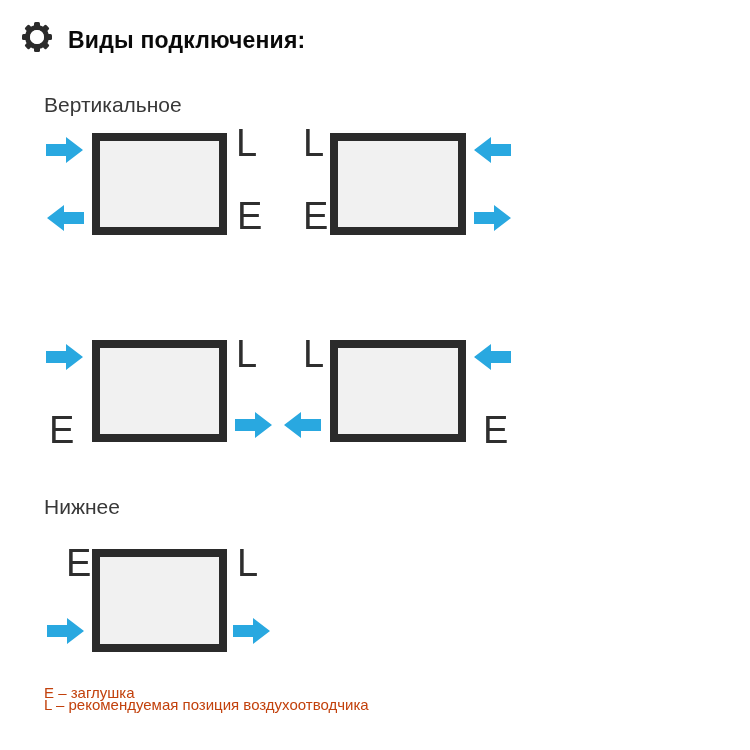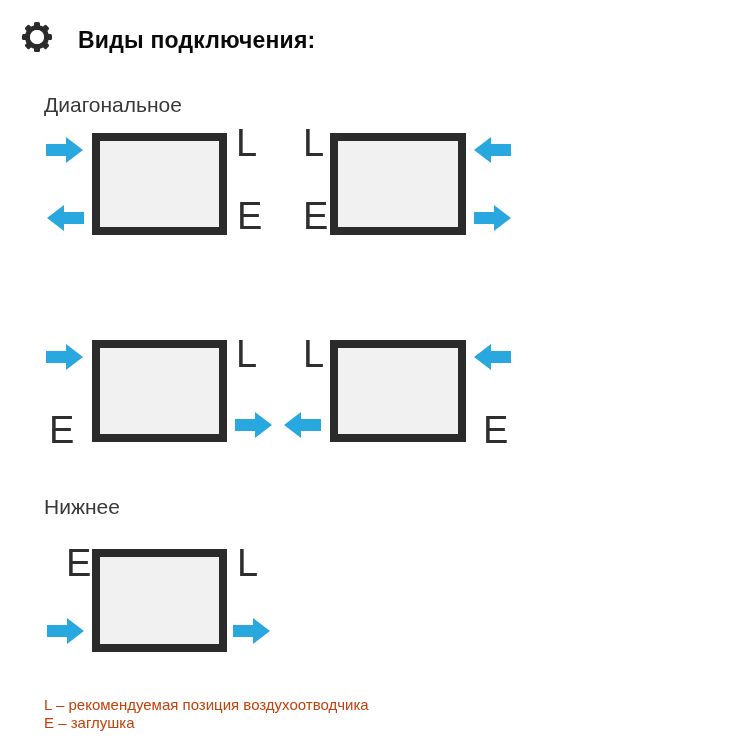--- a/index.html
+++ b/index.html
@@ -2,21 +2,21 @@
 <html><head>
 <meta charset="utf-8">
 <style>
   html,body { margin:0; padding:0; background:#fff; }
   .canvas {
     position:relative; width:750px; height:750px; background:#ffffff;
     font-family:"Liberation Sans", sans-serif; overflow:hidden;
   }
   .group { position:absolute; inset:0; }
   .header-title {
-    position:absolute; left:78px; top:29px;
+    position:absolute; left:68px; top:29px;
     font-size:23px; font-weight:700; color:#0a0a0a; line-height:1; letter-spacing:0.2px;
   }
   .gear { position:absolute; left:21px; top:21px; width:32px; height:32px; }
   .sec-label {
     position:absolute; left:44px; font-size:21px; font-weight:400;
     color:#383838; line-height:1;
   }
   .radiator {
     position:absolute; box-sizing:border-box;
     border:8px solid #2b2b2b; background:#f1f1f1;
@@ -46,21 +46,21 @@
         <rect x="13" y="1" width="6" height="7" rx="1.5" transform="rotate(225 16 16)"></rect>
         <rect x="13" y="1" width="6" height="7" rx="1.5" transform="rotate(270 16 16)"></rect>
         <rect x="13" y="1" width="6" height="7" rx="1.5" transform="rotate(315 16 16)"></rect>
       </g>
       <circle cx="16" cy="16" r="9.5" fill="none" stroke="#2b2b2b" stroke-width="5"></circle>
       <circle cx="16" cy="16" r="7" fill="#ffffff"></circle>
     </g>
   </svg>
   <div class="header-title">Виды подключения:</div>
 
-  <div class="sec-label" style="top:94px">Диагональное</div>
+  <div class="sec-label" style="top:94px">Вертикальное</div>
 
   <div class="group">
     <svg class="arrow" style="left:46px; top:137px" viewBox="0 0 38 26">
         <polygon points="0,7 20,7 20,0 37,13 20,26 20,19 0,19"></polygon>
       </svg>
     <div class="radiator" style="left:92px; top:133px; width:135px; height:102px"></div>
     <svg class="arrow" style="left:46px; top:205px" viewBox="0 0 38 26">
         <polygon points="38,7 18,7 18,0 1,13 18,26 18,19 38,19"></polygon>
       </svg>
     <div class="letter" style="left:236px; top:124px">L</div>
@@ -112,15 +112,15 @@
     <div class="letter" style="left:237px; top:544px">L</div>
     <svg class="arrow" style="left:47px; top:618px" viewBox="0 0 38 26">
         <polygon points="0,7 20,7 20,0 37,13 20,26 20,19 0,19"></polygon>
       </svg>
     <svg class="arrow" style="left:233px; top:618px" viewBox="0 0 38 26">
         <polygon points="0,7 20,7 20,0 37,13 20,26 20,19 0,19"></polygon>
       </svg>
   </div>
 
   <div class="legend-line" style="top:696px">L – рекомендуемая позиция воздухоотводчика</div>
-  <div class="legend-line" style="top:714px">E – заглушка</div>
+  <div class="legend-line" style="top:684px">E – заглушка</div>
 
 </div>
 
 </body></html>

